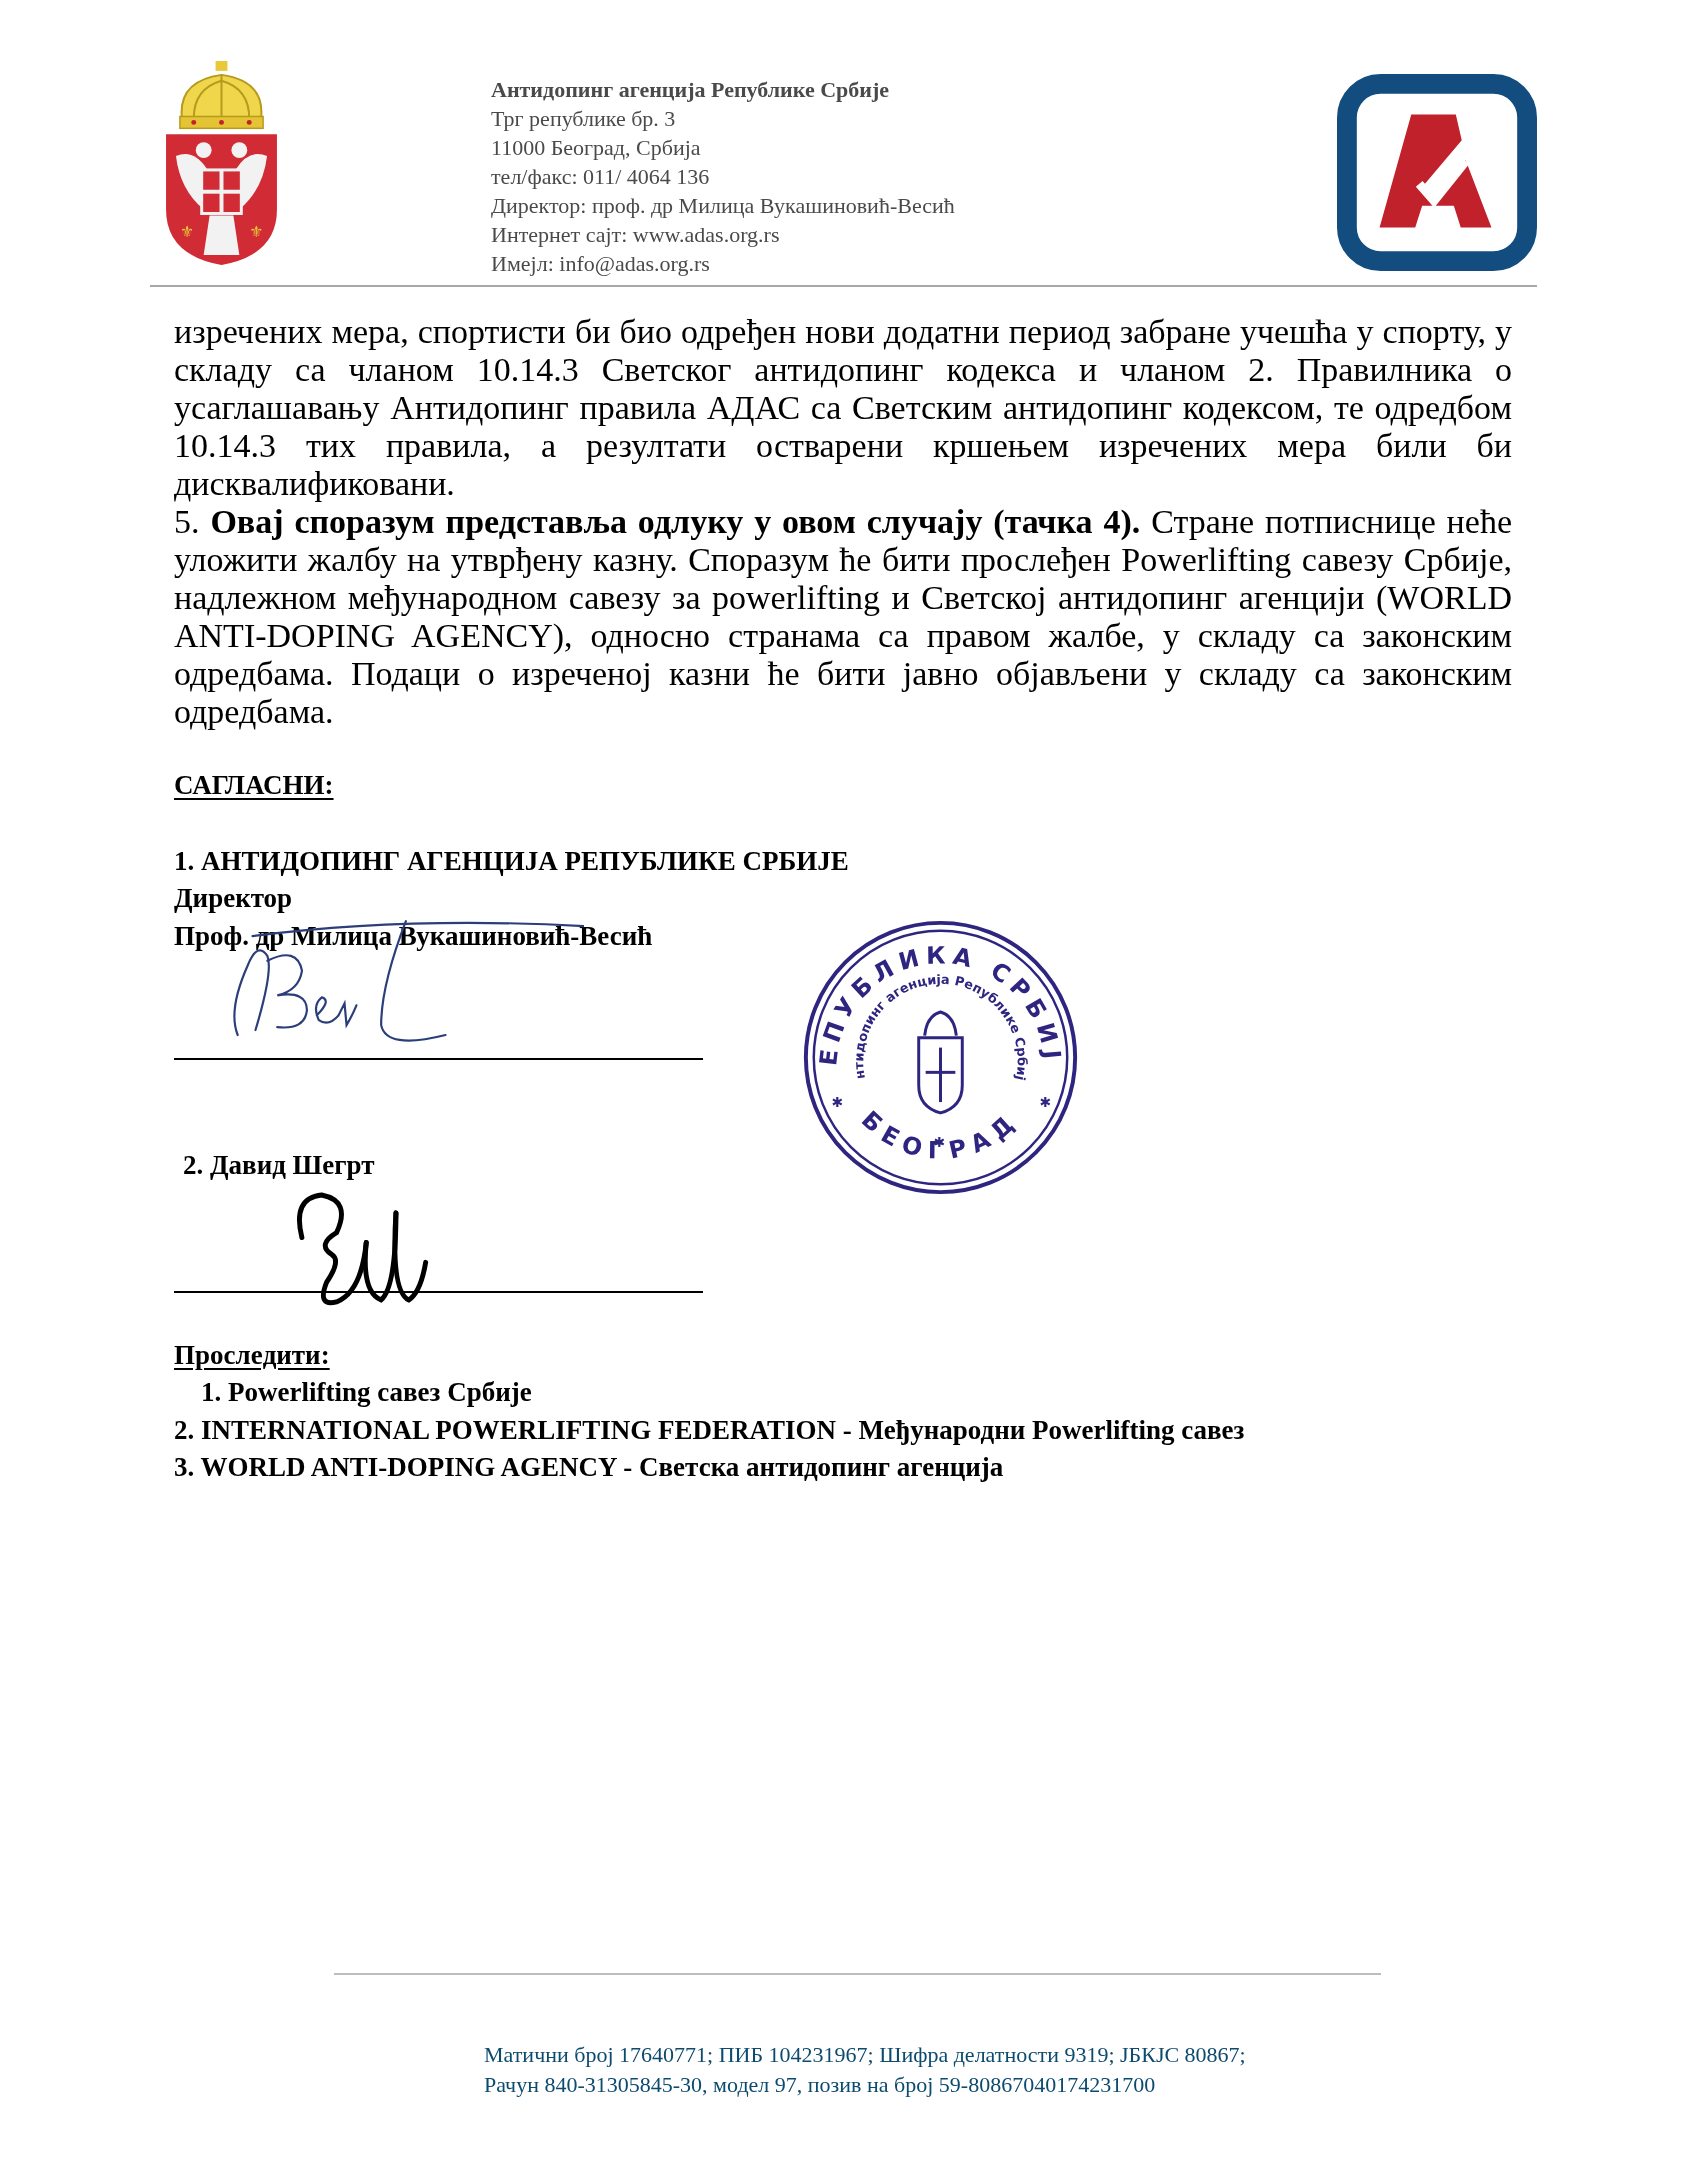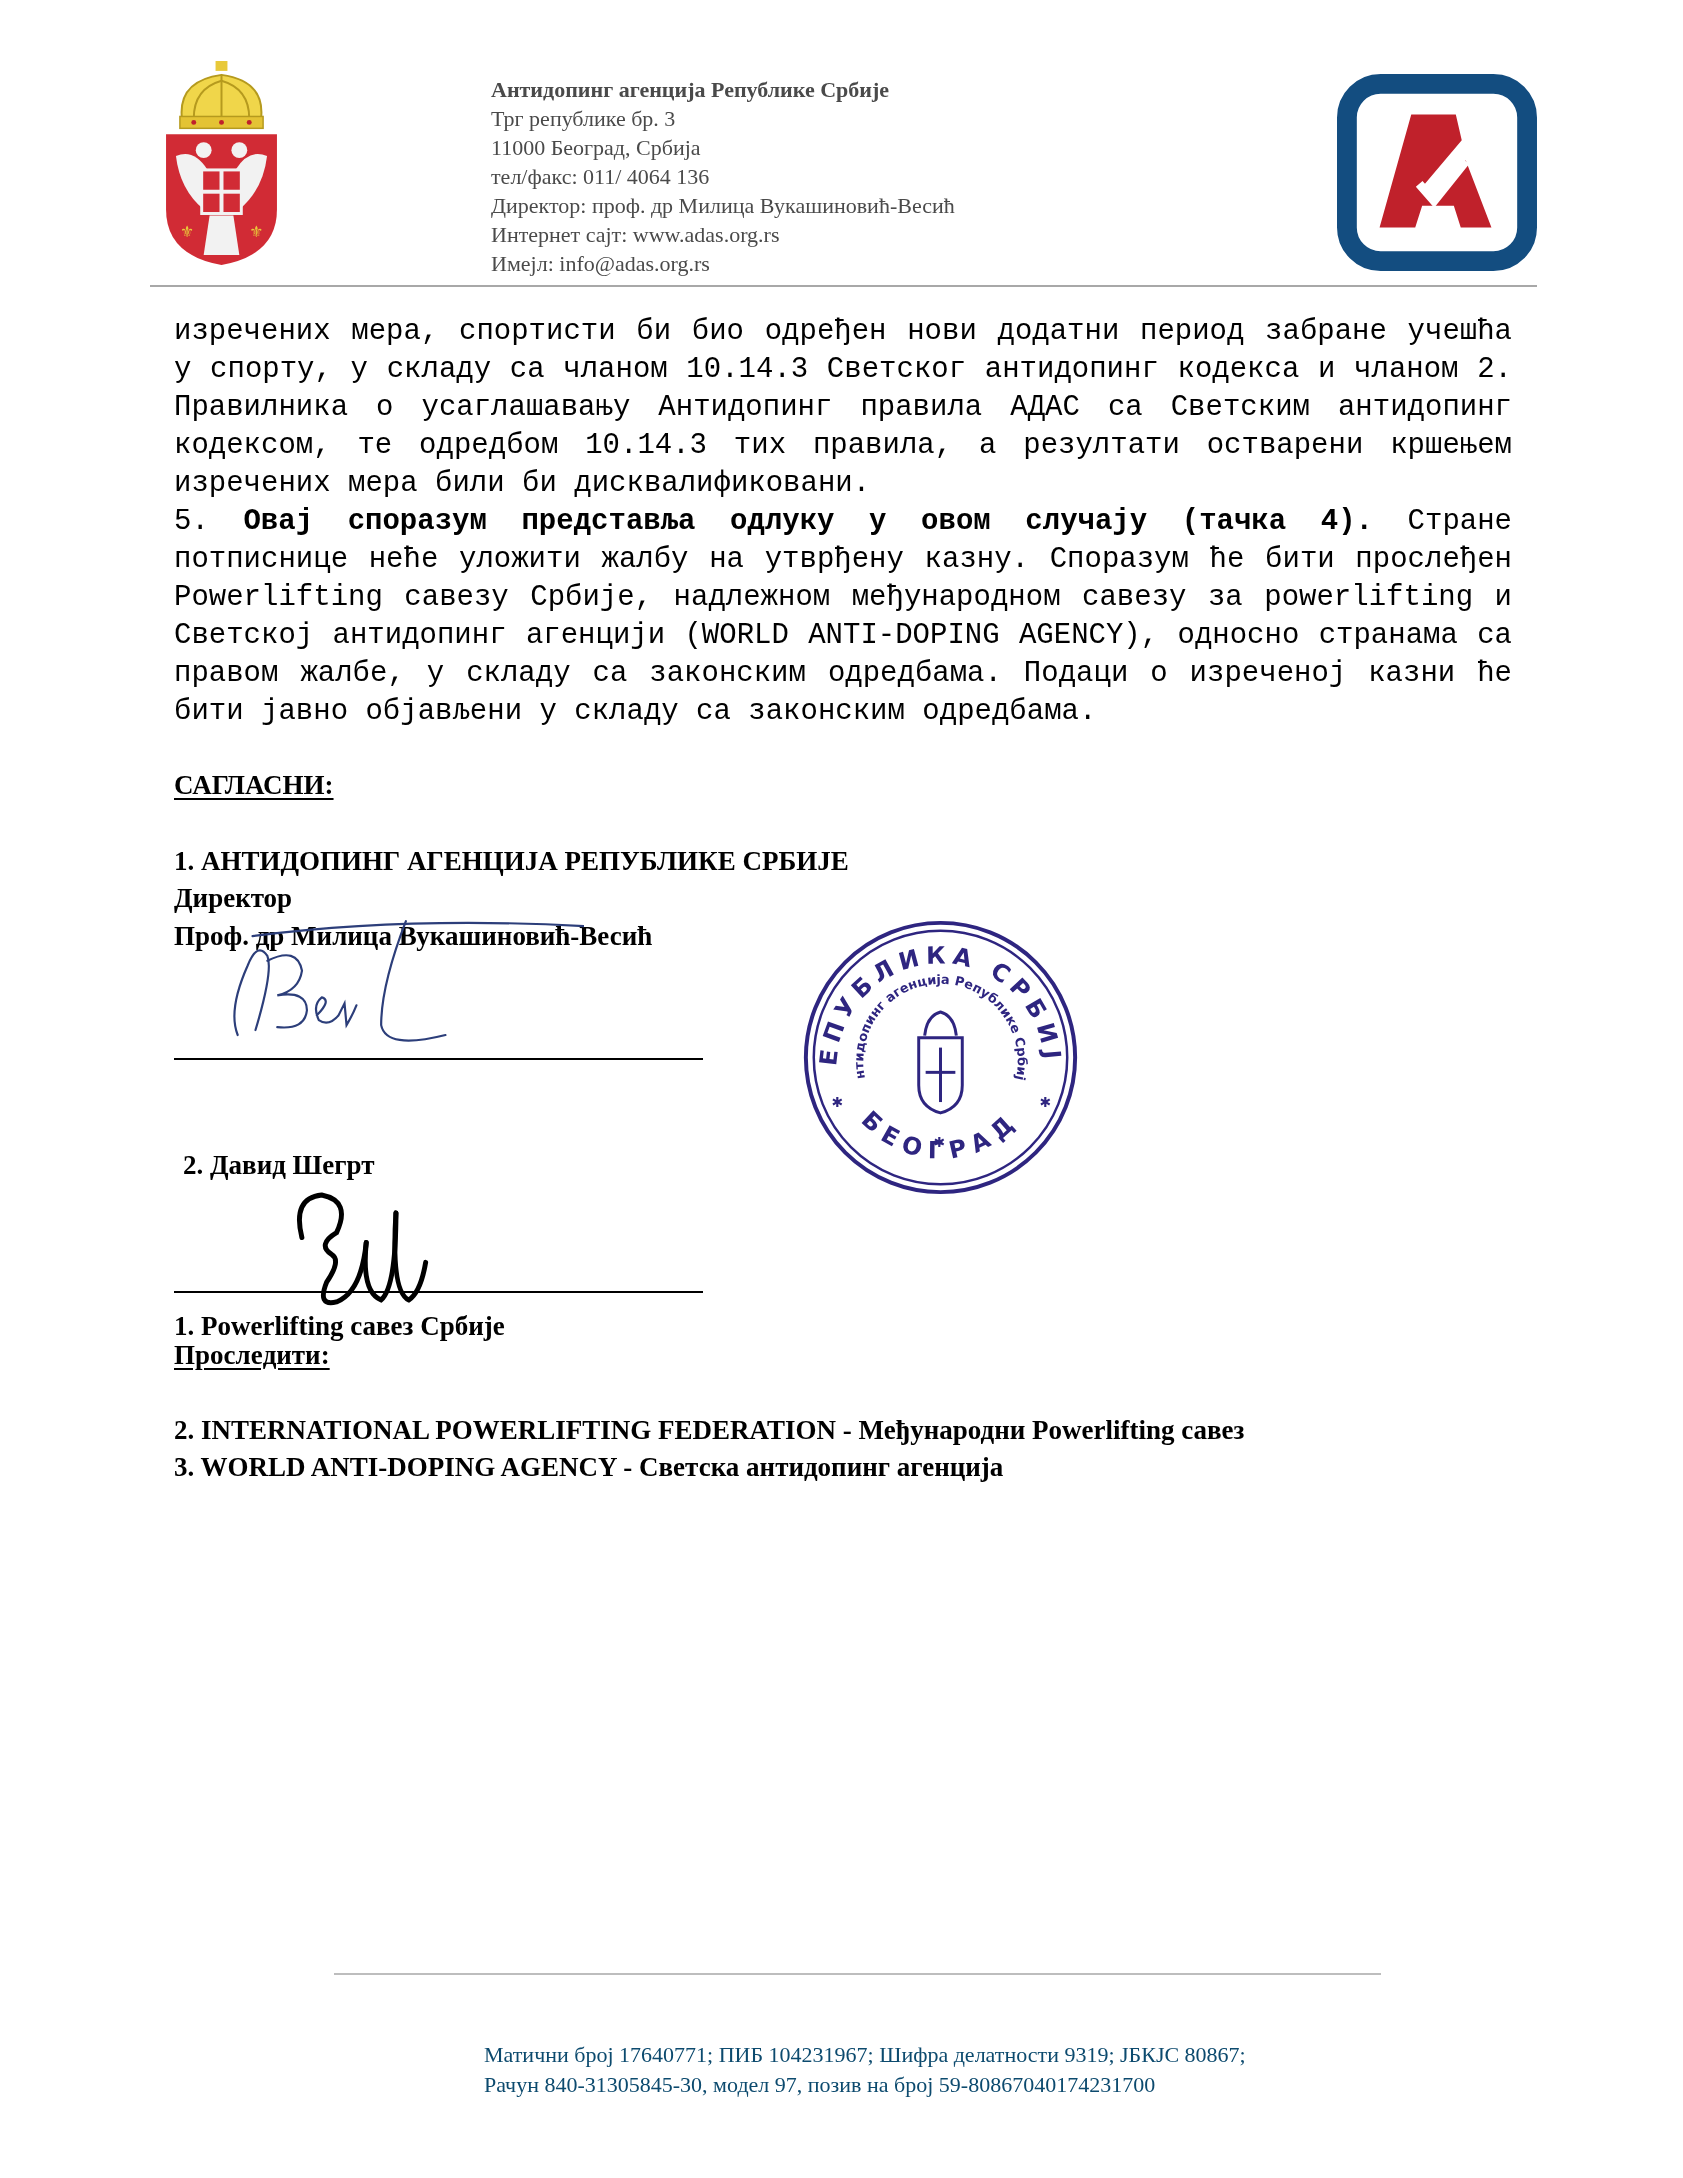--- a/index.html
+++ b/index.html
@@ -9,21 +9,21 @@
     font-family: "Liberation Serif", serif;
   }
   .abs { position: absolute; }
   
   #coat { left: 164px; top: 61px; width: 115px; height: 204px; }
   #logo { left: 1337px; top: 74px; width: 200px; height: 197px; }
   #hdr-text { left: 491px; top: 75px; font-size: 22px; line-height: 29px; color: #4a4a4a; }
   #hdr-text .org { font-weight: bold; }
   #hdr-rule { left: 150px; top: 285px; width: 1387px; height: 2px; background: #a8a8a8; }
   
-  .body-text { font-size: 29px; line-height: 38px; text-align: justify; text-align-last: left; font-family: Liberation Mono, monospace; }
+  .body-text { font-size: 34px; line-height: 38px; text-align: justify; text-align-last: left; }
   #para1 { left: 174px; top: 313px; width: 1338px; }
   #para5 { left: 174px; top: 503px; width: 1338px; }
   .bold { font-weight: bold; }
   .line-block { left: 174px; font-size: 27px; line-height: 38px; font-weight: bold; white-space: nowrap; }
   .u { text-decoration: underline; text-decoration-thickness: 2px; text-underline-offset: 4px; }
   .sig-line { left: 174px; width: 529px; height: 2px; background: #000; }
   #stamp { left: 792px; top: 909px; width: 297px; height: 297px; }
   #sig1 { left: 208px; top: 916px; width: 376px; height: 144px; }
   #sig2 { left: 292px; top: 1183px; width: 198px; height: 129px; }
   #ftr-rule { left: 334px; top: 1973px; width: 1047px; height: 2px; background: #bdbdbd; }
@@ -137,21 +137,21 @@
   <g fill="none" stroke="#000" stroke-width="5" stroke-linecap="round">
     <path d="M10 55 Q0 15 30 12 Q60 18 45 50 Q25 62 40 72 Q50 78 35 100 Q25 125 45 120 Q70 110 75 60"></path>
     <path d="M75 60 Q70 110 90 118 Q105 105 105 30"></path>
     <path d="M105 30 Q100 110 118 118 Q130 110 135 80"></path>
   </g>
 </svg>
 
 <div class="abs sig-line" style="top:1291px;"></div>
 
 <div class="abs line-block u" style="top:1336px;">Прослeдити:</div>
-<div class="abs line-block" style="top:1307px;">1. Powerlifting савез Србије</div>
+<div class="abs line-block" style="top:1373px;margin-left:27px;">1. Powerlifting савез Србије</div>
 <div class="abs line-block" style="top:1411px;">2. INTERNATIONAL POWERLIFTING FEDERATION - Међународни Powerlifting савез</div>
 <div class="abs line-block" style="top:1448px;">3. WORLD ANTI-DOPING AGENCY -  Светска антидопинг агенција</div>
 
 <div id="ftr-rule" class="abs"></div>
 <div id="ftr-text" class="abs">
   <div>Матични број 17640771; ПИБ 104231967; Шифра делатности 9319; ЈБКЈС 80867;</div>
   <div>Рачун 840-31305845-30, модел 97, позив на број 59-80867040174231700</div>
 </div>
 
 

